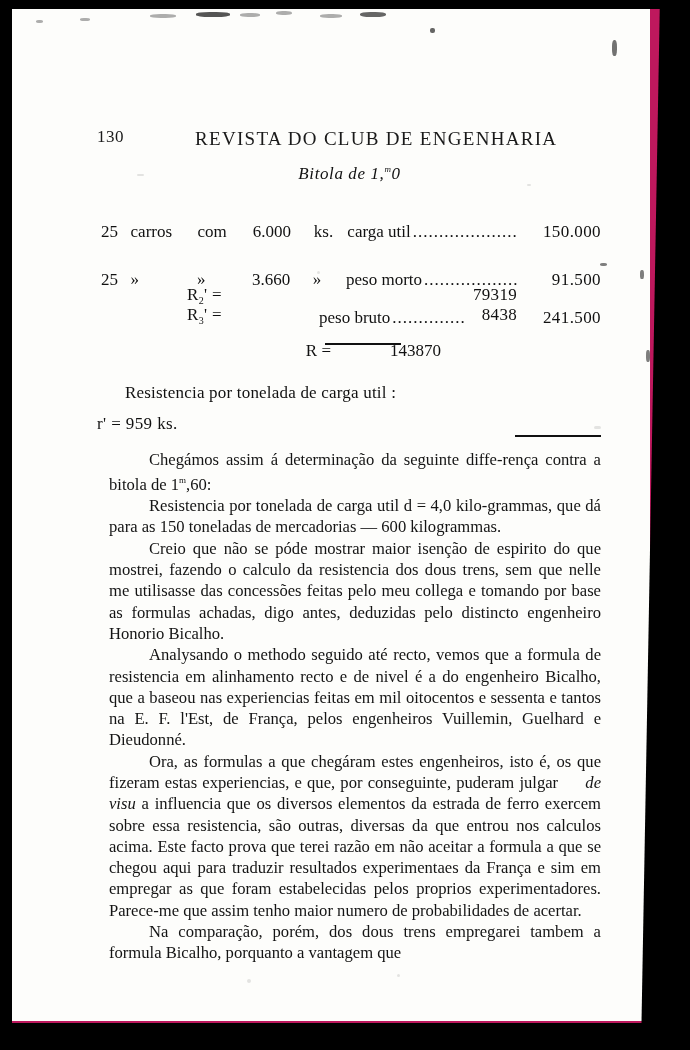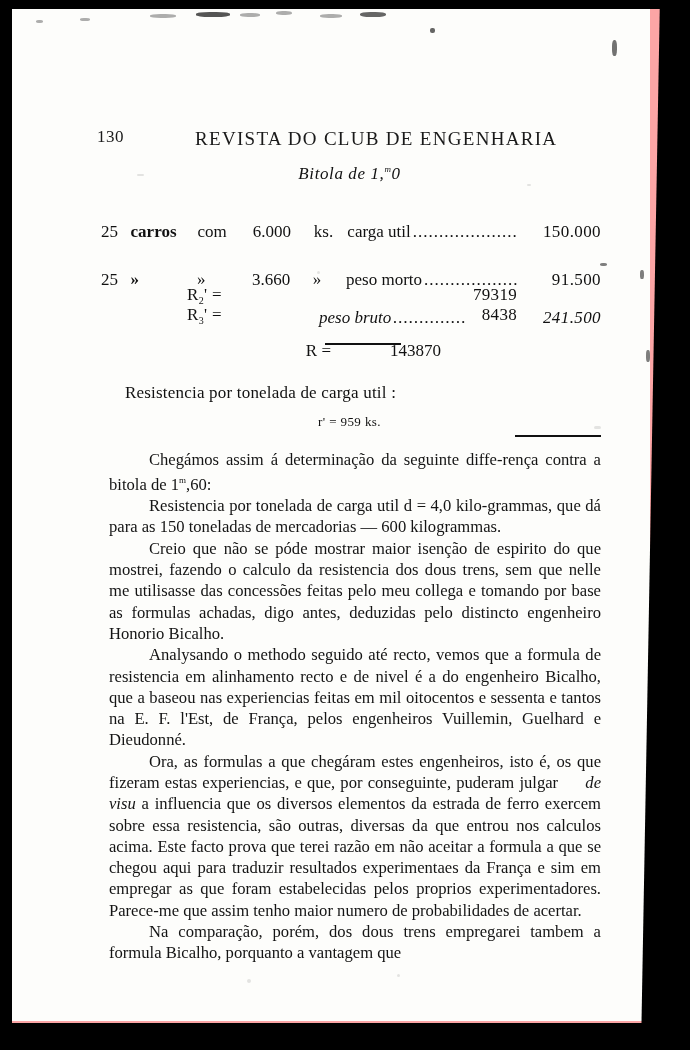--- a/index.html
+++ b/index.html
@@ -12,21 +12,21 @@
     height: 1050px;
     overflow: hidden;
     font-family: "Liberation Serif", "DejaVu Serif", serif;
   }
 
   
   #scan {
     position: relative;
     width: 690px;
     height: 1050px;
-    background: #fca5a5;
+    background: #be185d;
     overflow: hidden;
   }
   #page {
     position: absolute;
     left: 12px;
     top: 9px;
     width: 638px;
     height: 1012px;
     background: #fdfdfb;
     overflow: hidden;
@@ -136,42 +136,41 @@
     font-size: 17px;
   }
   .trow {
     display: flex;
     align-items: baseline;
     height: 24px;
     white-space: nowrap;
     margin-top: 24px;
   }
   .c-qty   { width: 30px; }
-  .c-word1 { width: 68px; font-weight: bold; }
+  .c-word1 { width: 68px; }
   .c-word2 { width: 56px; }
   .c-num   { width: 62px; text-align: left; }
   .c-unit  { width: 34px; }
   .c-label { flex: 0 0 auto; }
   .leader {
     flex: 1 1 auto;
     overflow: hidden;
     white-space: nowrap;
     letter-spacing: 1px;
     font-size: 17px;
     padding-left: 2px;
   }
   .c-val {
     width: 86px;
     text-align: right;
     letter-spacing: .4px;
   }
   .trow.gross {
     height: 26px;
     margin-top: 14px;
-    font-style: italic;
   }
   .gross .spacer { width: 218px; }
   .rule-sum {
     position: absolute;
     right: 0px;
     top: 237px;
     width: 86px;
     border-top: 2px solid #111;
   }
 
@@ -231,22 +230,22 @@
     top: 374px;
     font-size: 17px;
     letter-spacing: .2px;
     white-space: nowrap;
   }
   .res-val {
     position: absolute;
     left: 0;
     top: 405px;
     width: 505px;
-    text-align: center;
-    font-size: 13px;
+    text-align: left;
+    font-size: 17px;
     letter-spacing: .4px;
   }
 
   
   .body {
     position: absolute;
     left: 12px;
     top: 440px;
     width: 492px;
     font-size: 16.6px;

